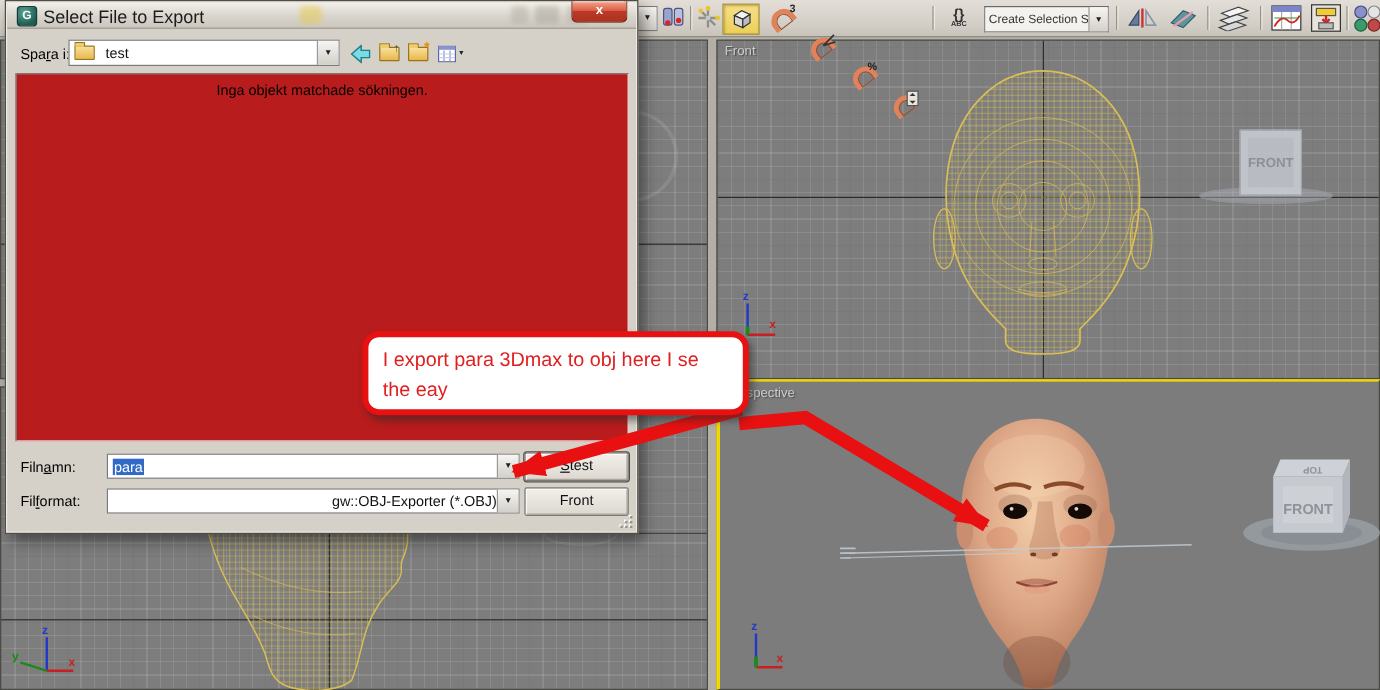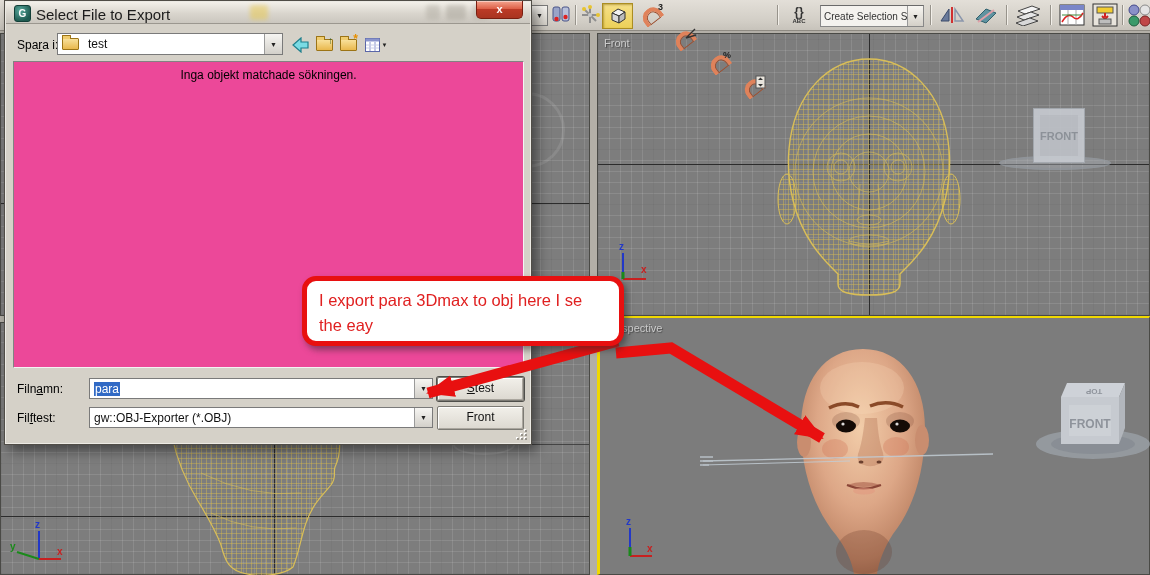--- a/index.html
+++ b/index.html
@@ -56,21 +56,21 @@
   .combo{position:absolute;background:#fff;border:1px solid #7a7a7a;display:flex;align-items:center;box-sizing:border-box;}
   .combo .cval{flex:1;font-size:12px;padding-left:4px;white-space:nowrap;overflow:hidden;}
   .cbtn{width:17px;align-self:stretch;background:linear-gradient(#f6f5f2,#d7d4cе,#d3d0ca);
     background:linear-gradient(#f6f5f2,#d3d0ca);border-left:1px solid #9a9a9a;
     display:flex;align-items:center;justify-content:center;font-size:7px;color:#222;}
   .folder{position:relative;width:15px;height:10px;margin-left:4px;margin-right:5px;flex:none;
     background:linear-gradient(#f8e09a,#e9b84d);border:1px solid #9c7416;border-radius:1px;}
   .folder::before{content:"";position:absolute;left:-1px;top:-4px;width:7px;height:3px;
     background:#f0cc6e;border:1px solid #9c7416;border-bottom:none;border-radius:1px 1px 0 0;}
   .navb{position:absolute;top:33px;width:22px;height:21px;display:flex;align-items:center;justify-content:center;}
-  .listarea{position:absolute;left:8px;top:60px;width:509px;height:305px;background:#ec4899;
+  .listarea{position:absolute;left:8px;top:60px;width:509px;height:305px;background:#b91c1c;
     border:1px solid #828282;border-bottom-color:#f4f4f4;border-right-color:#f4f4f4;}
   .emptymsg{margin-top:6px;text-align:center;font-size:12px;color:#000;}
   .btn97{position:absolute;width:85px;height:22px;background:linear-gradient(#f2f0ea,#dcd8d0);
     border:1px solid #7c7a74;border-radius:2px;font-size:12px;text-align:center;line-height:21px;
     box-shadow:inset 1px 1px 0 #fff, inset -1px -1px 0 #aaa69e;}
   .btndef{box-shadow:inset 1px 1px 0 #fff, inset -1px -1px 0 #aaa69e, 0 0 0 1px #4f4f4b;}
   .selblue{background:#316ac5;color:#fff;padding:0 1px;}
   .grip{position:absolute;right:4px;bottom:4px;width:12px;height:12px;}
   .grip i{position:absolute;width:2px;height:2px;background:#97938b;box-shadow:-1px -1px 0 #fff;}
   
@@ -394,23 +394,23 @@
     </div>
     <div class="combo" style="left:84px;top:377px;width:344px;height:21px;">
       <div class="cval"><span class="selblue">para</span></div>
       <div class="cbtn">▼</div>
     </div>
     <div class="btn97 btndef" style="left:432px;top:376px;">
       <span class="mn">S</span><span>test</span>
     </div>
 
     <div class="dlabel" style="left:12px;top:410px;">
-      <span>Fil</span><span class="mn">f</span><span>test:</span>
-    </div>
-    <div class="combo" style="left:84px;top:406px;width:344px;height:21px;">
+      <span>Fil</span><span class="mn">f</span><span>ormat:</span>
+    </div>
+    <div class="combo" style="left:84px;top:406px;width:344px;height:21px;text-align:right;">
       <div class="cval">gw::OBJ-Exporter (*.OBJ)</div>
       <div class="cbtn">▼</div>
     </div>
     <div class="btn97" style="left:432px;top:405px;">Front</div>
 
     <div class="grip">
       <i style="right:0;bottom:0;"></i>
         <i style="right:4px;bottom:0;"></i>
         <i style="right:0;bottom:4px;"></i>
       <i style="right:8px;bottom:0;"></i>

